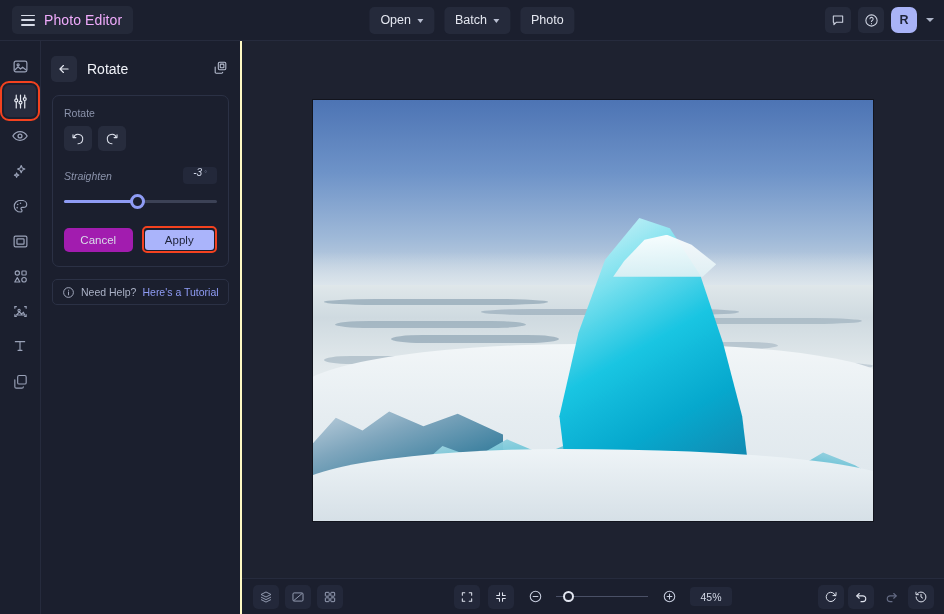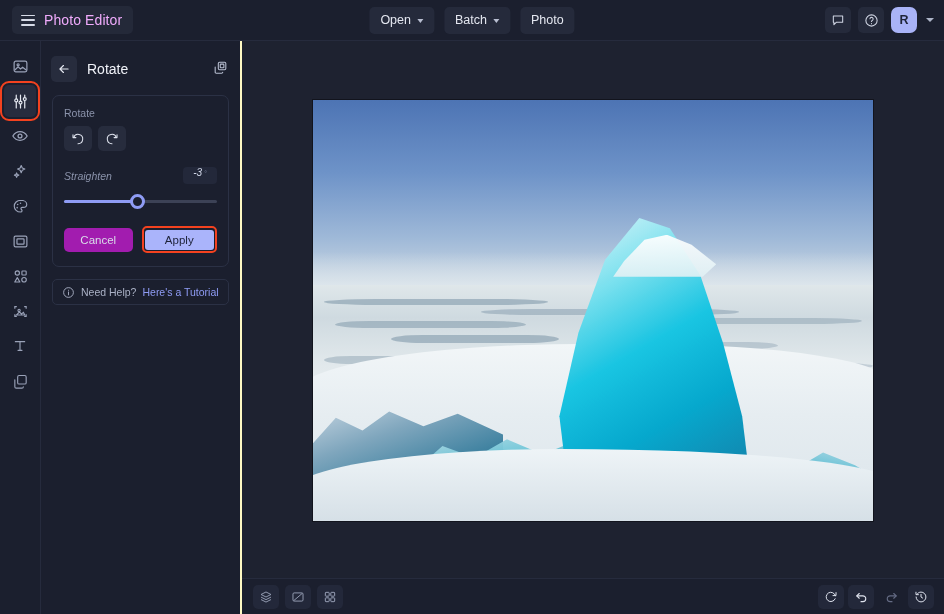--- a/index.html
+++ b/index.html
@@ -501,20 +501,49 @@
       <div class="bb-btn">
         <svg width="14" height="14" viewBox="0 0 24 24" fill="none" stroke="#9aa2b8" stroke-width="1.7">
           <rect x="4" y="4" width="6.6" height="6.6" rx="1.2"></rect>
           <rect x="13.4" y="4" width="6.6" height="6.6" rx="1.2"></rect>
           <rect x="4" y="13.4" width="6.6" height="6.6" rx="1.2"></rect>
           <rect x="13.4" y="13.4" width="6.6" height="6.6" rx="1.2"></rect>
         </svg>
       </div>
     </div>
 
+    <div class="bb-center">
+      <div class="bb-btn">
+        <svg width="14" height="14" viewBox="0 0 24 24" fill="none" stroke="#dfe3ee" stroke-width="1.8">
+          <path d="M4 9V4.8h4.2M20 9V4.8h-4.2M4 15v4.2h4.2M20 15v4.2h-4.2" stroke-linecap="round" stroke-linejoin="round"></path>
+        </svg>
+      </div>
+      <div class="bb-btn">
+        <svg width="14" height="14" viewBox="0 0 24 24" fill="none" stroke="#dfe3ee" stroke-width="1.8">
+          <path d="M9.4 4.6v4.8H4.6M14.6 4.6v4.8h4.8M9.4 19.4v-4.8H4.6M14.6 19.4v-4.8h4.8" stroke-linecap="round" stroke-linejoin="round"></path>
+        </svg>
+      </div>
+      <div class="bb-btn flat">
+        <svg width="15" height="15" viewBox="0 0 24 24" fill="none" stroke="#c6ccdd" stroke-width="1.7">
+          <circle cx="12" cy="12" r="8.4"></circle>
+            <path d="M8.2 12h7.6" stroke-linecap="round"></path>
+        </svg>
+      </div>
+      <div class="zoomslider">
+        <div class="ztrack"></div>
+        <div class="zknob" id="zknob" style="left: calc(14% - 5.5px);"></div>
+      </div>
+      <div class="bb-btn flat">
+        <svg width="15" height="15" viewBox="0 0 24 24" fill="none" stroke="#c6ccdd" stroke-width="1.7">
+          <circle cx="12" cy="12" r="8.4"></circle>
+            <path d="M8.2 12h7.6M12 8.2v7.6" stroke-linecap="round"></path>
+        </svg>
+      </div>
+      <div class="zoom-val">45%</div>
+    </div>
 
     <div class="bb-right">
       <div class="bb-btn">
         <svg width="14" height="14" viewBox="0 0 24 24" fill="none" stroke="#dfe3ee" stroke-width="1.7">
           <path d="M19.6 10a8 8 0 10-.4 5" stroke-linecap="round"></path>
           <path d="M20.6 4.4v5.2h-5.2" stroke-linecap="round" stroke-linejoin="round"></path>
         </svg>
       </div>
       <div class="bb-btn">
         <svg width="15" height="15" viewBox="0 0 24 24" fill="none" stroke="#dfe3ee" stroke-width="1.8">

